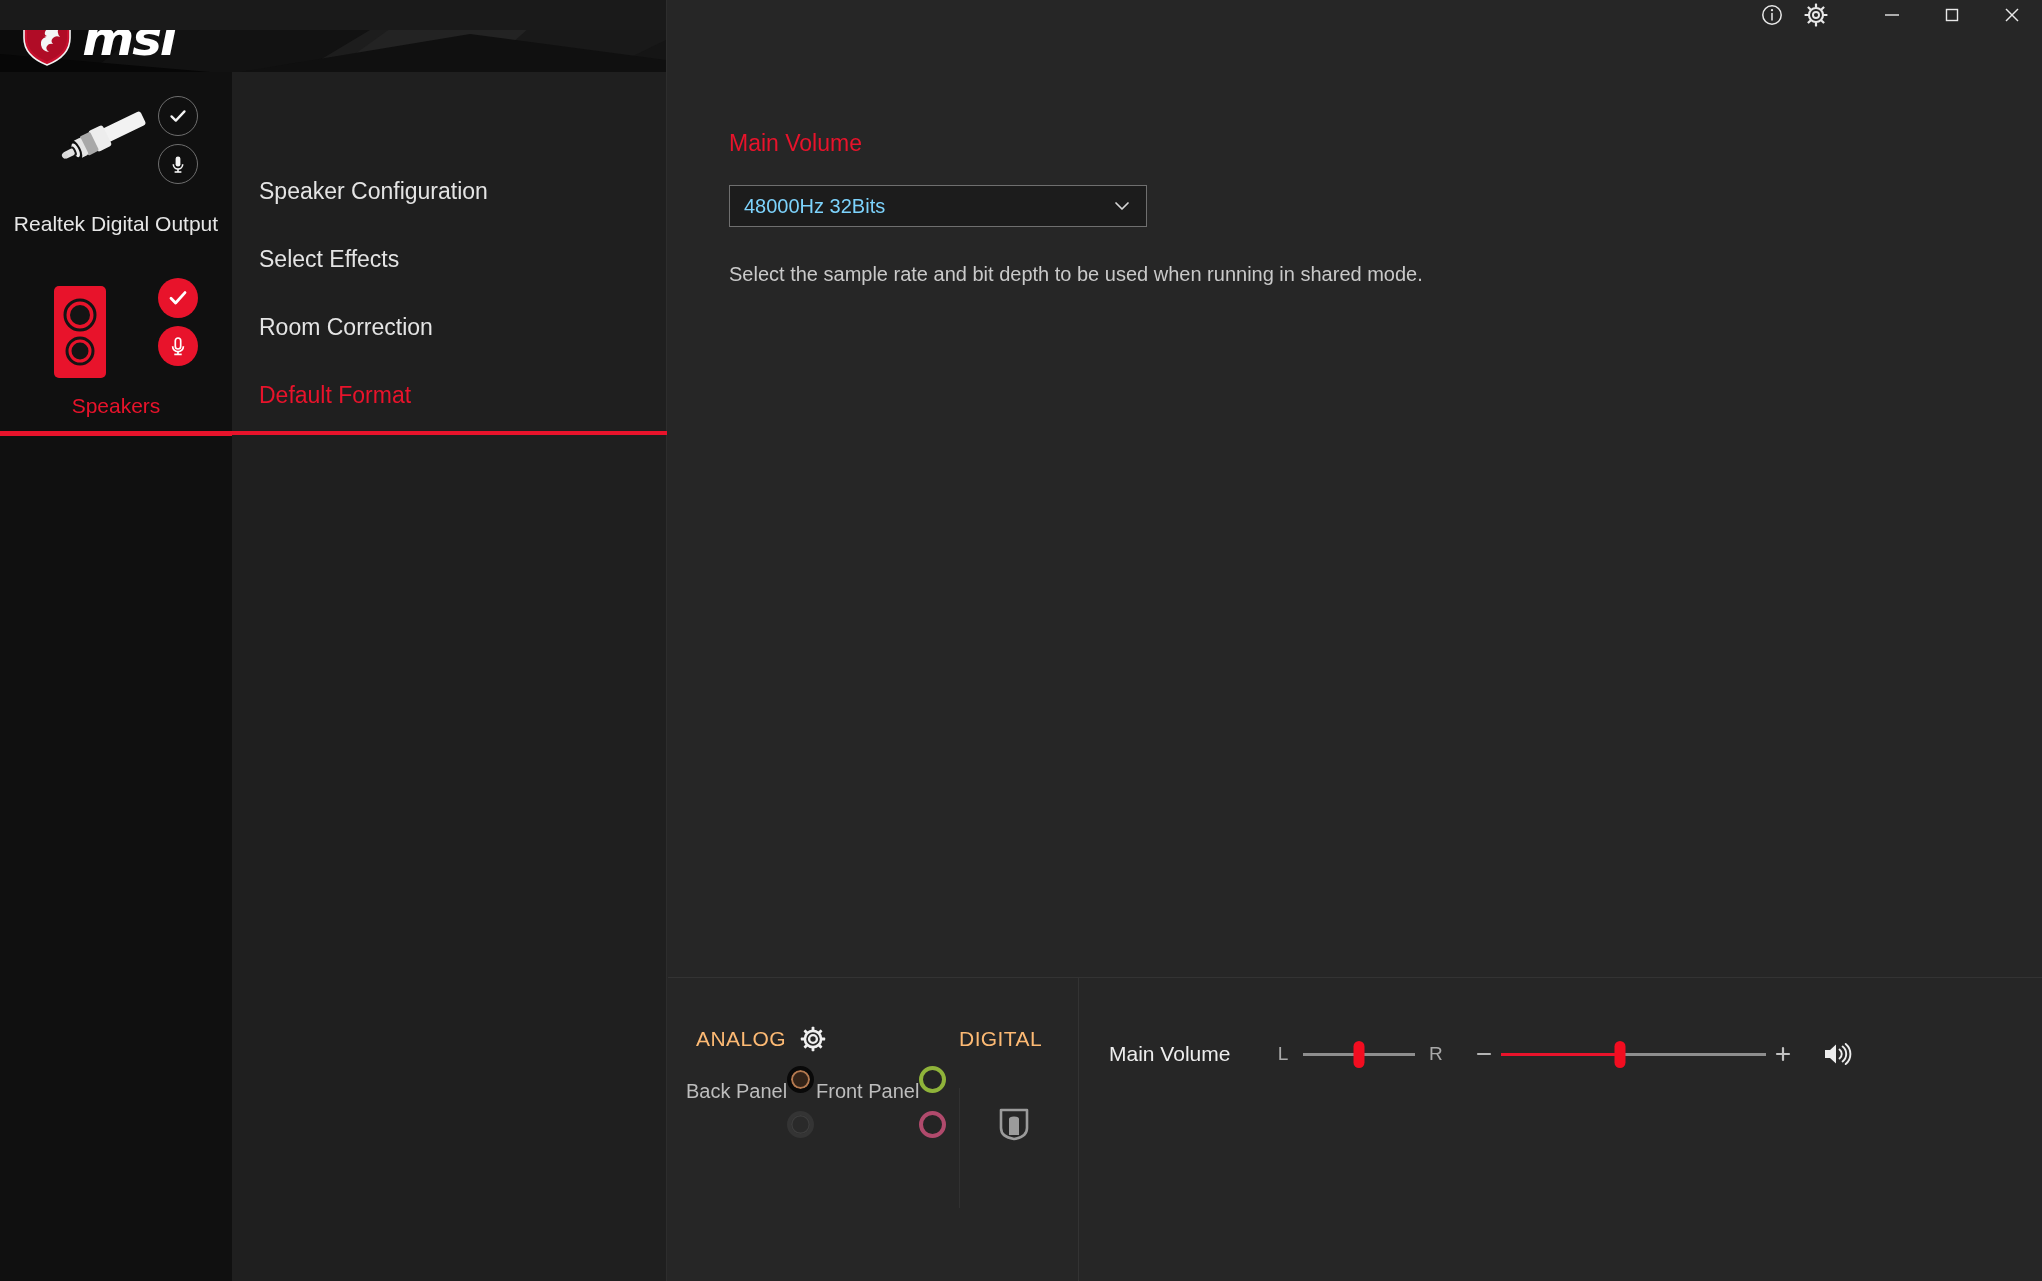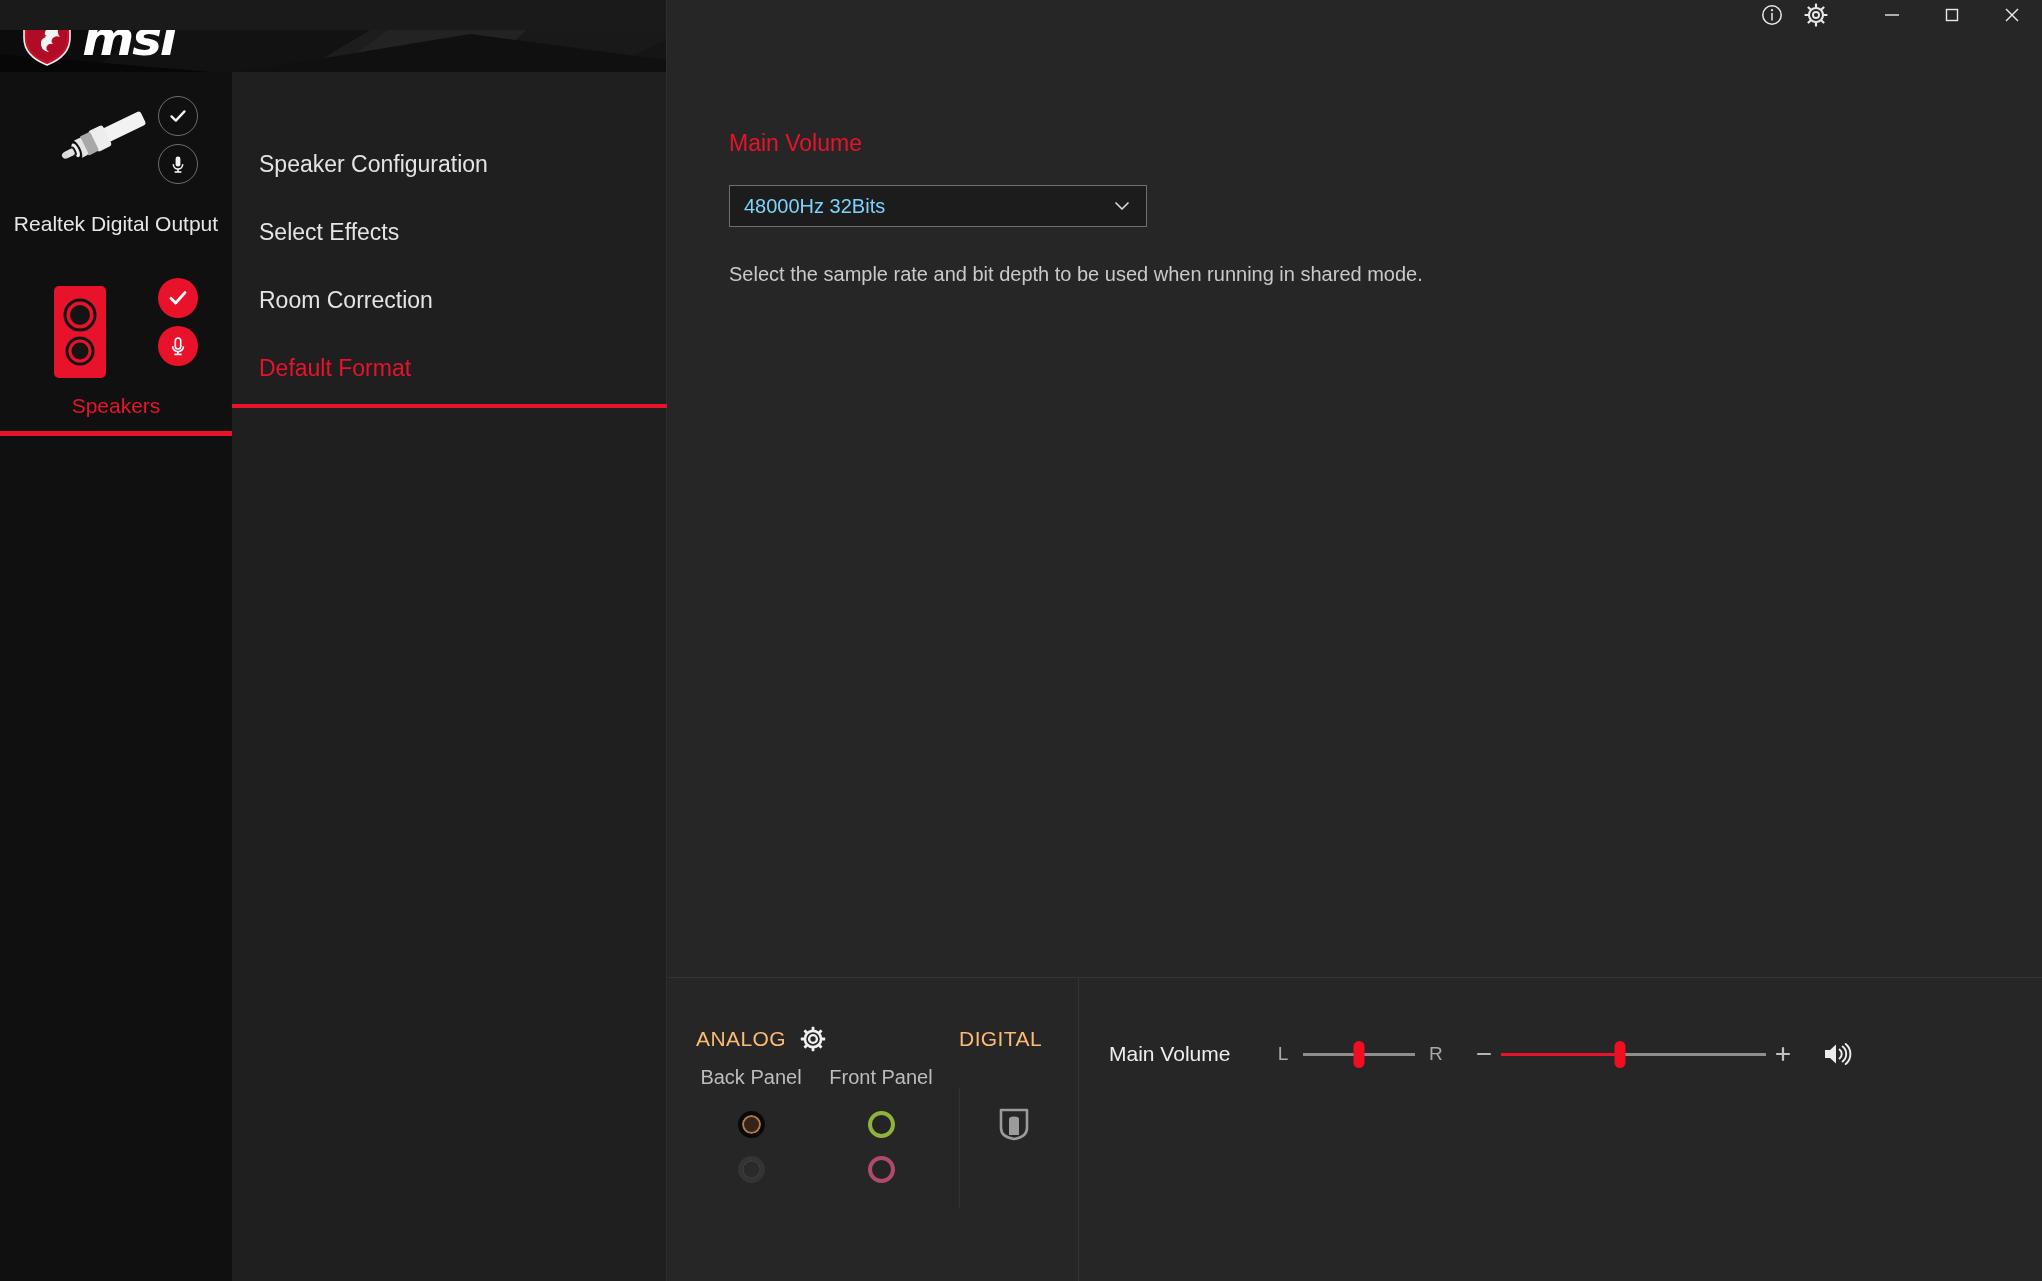--- a/index.html
+++ b/index.html
@@ -153,21 +153,21 @@
     width: 232px; height: 5px;
     background: #e8132b;
   }
 
   
   .nav-col {
     width: 435px;
     flex: 0 0 435px;
     height: 1281px;
     background: #1f1f1f;
-    padding-top: 80px;
+    padding-top: 107px;
     position: relative;
     border-right: 1px solid #2d2d2d;
   }
   .nav-list { padding-top: 50px; }
   .nav-item {
     position: relative;
     height: 68px;
     display: flex;
     align-items: center;
     padding-left: 27px;
@@ -252,21 +252,21 @@
     letter-spacing: 0.4px;
   }
   .gear-sm { display:flex; cursor: default; }
   .jack-cols {
     display: flex;
     padding: 14px 0 0 0;
   }
   .jack-col {
     width: 130px;
     display: flex;
-    flex-direction: column;
+    flex-direction: row;
     align-items: center;
   }
   .jack-col.first { margin-left: 18px; }
   .jack-col-label {
     font-size: 20px;
     color: #bdbdbd;
     margin-bottom: 22px;
     white-space: nowrap;
   }
   .jack-stack { display: flex; flex-direction: column; gap: 18px; }

